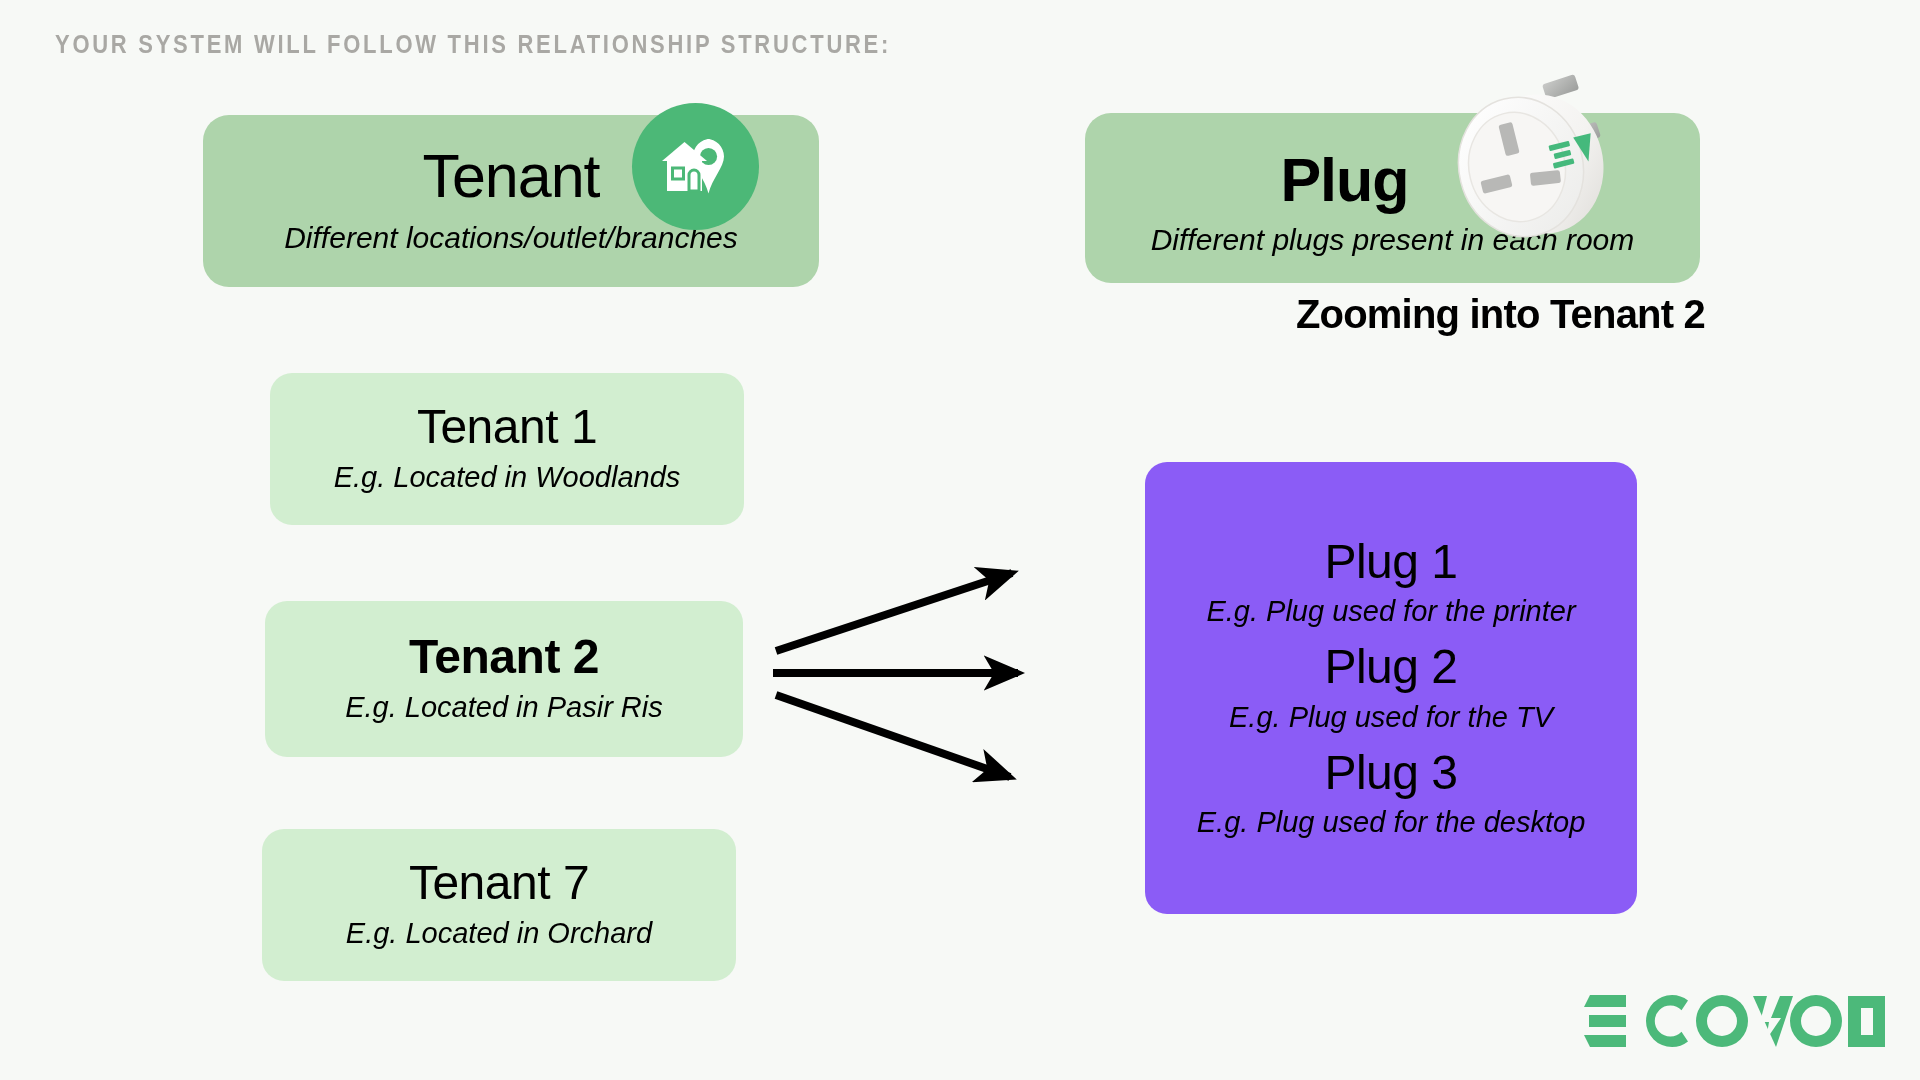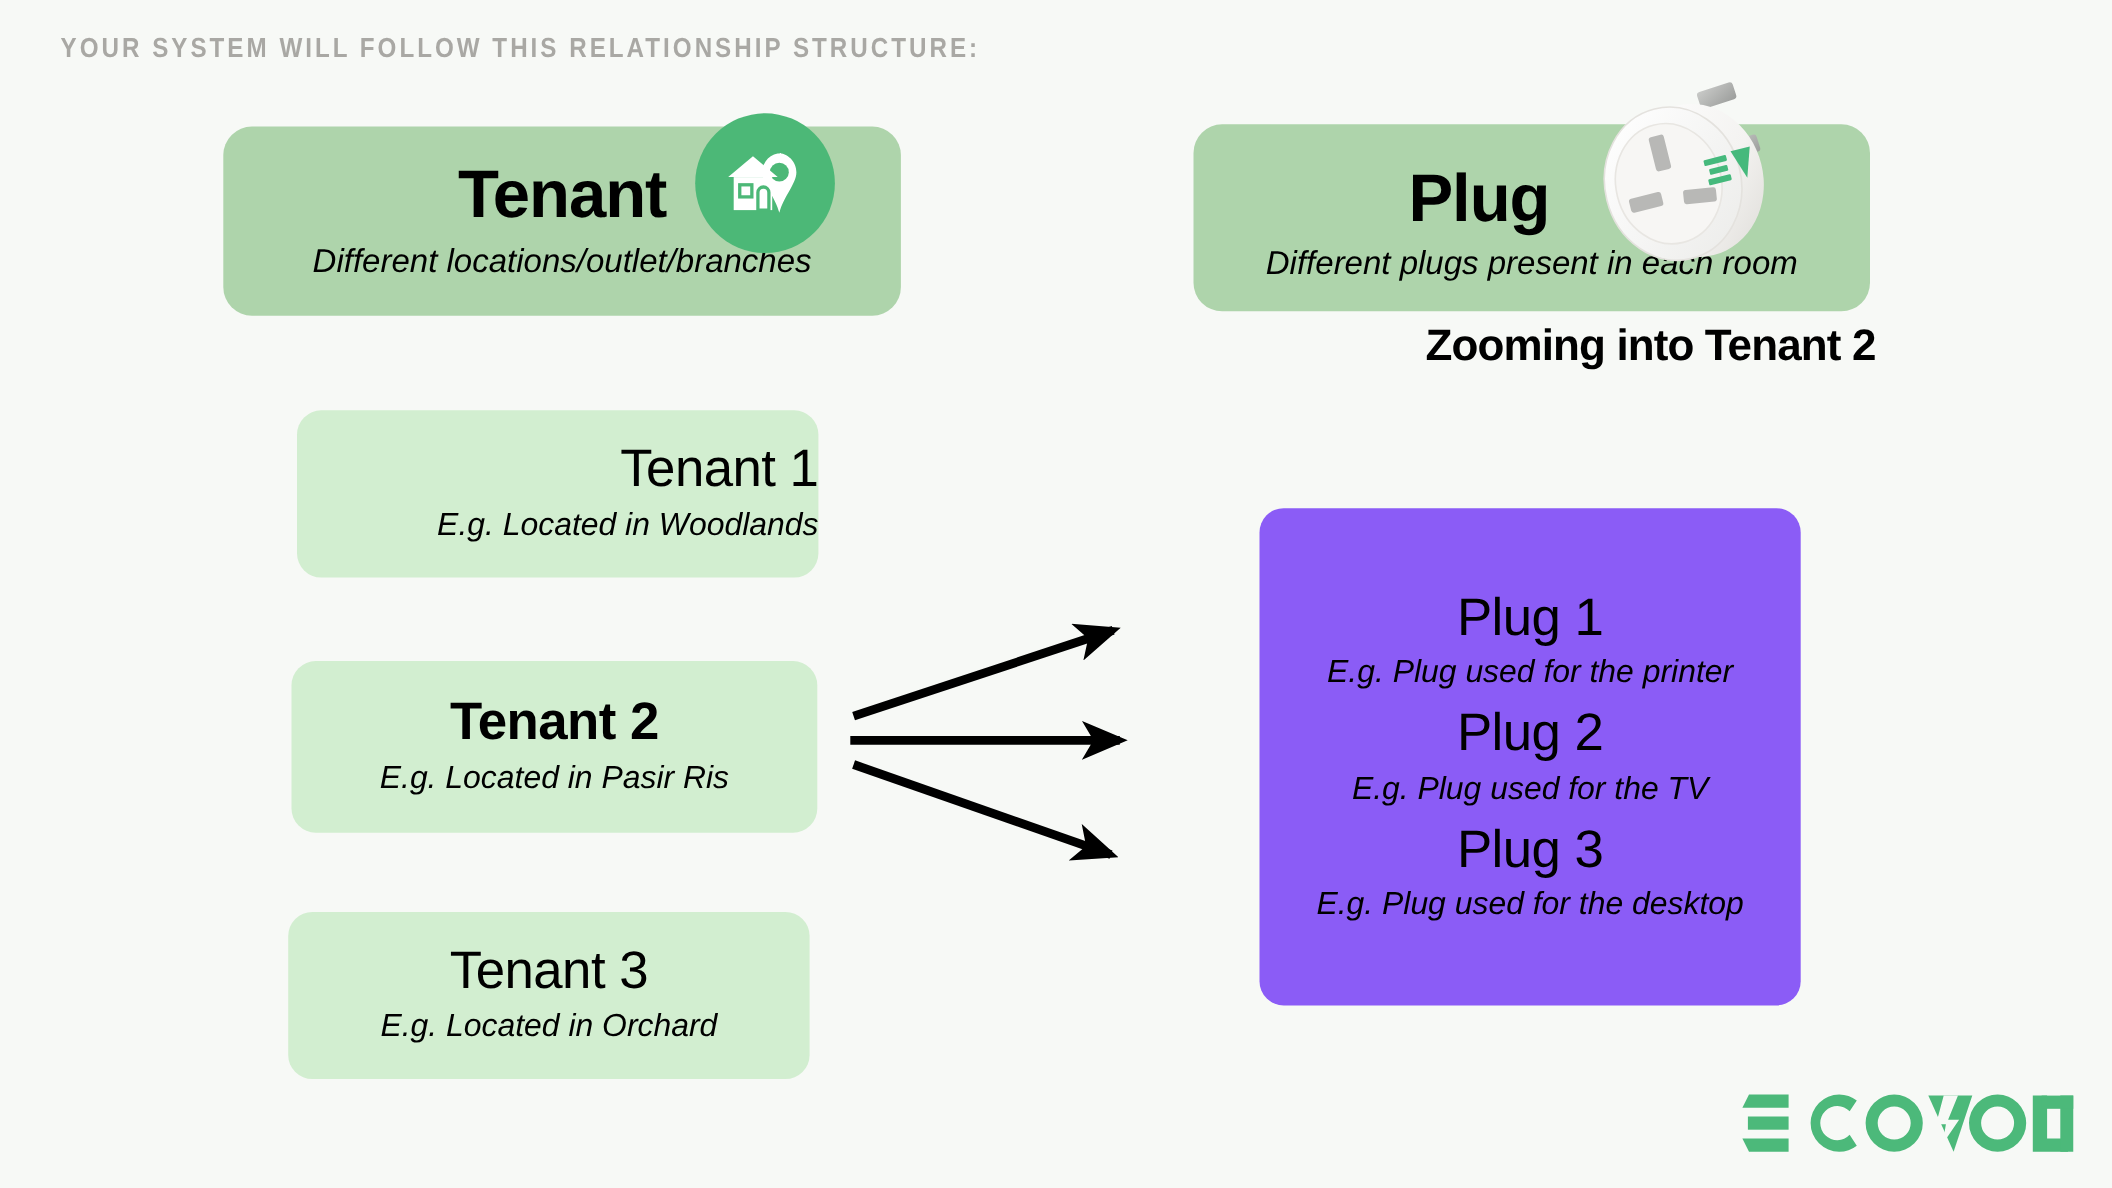--- a/index.html
+++ b/index.html
@@ -54,40 +54,40 @@
     line-height:1.15;
     white-space:nowrap;
   }
 
   
   #tenant-header {
     left:203px; top:115px;
     width:616px; height:172px;
   }
   #tenant-header .card-title {
-    font-size:61px; font-weight:bold;
+    font-size:61px; font-weight:normal;
     letter-spacing:-1px;
   }
   #tenant-header .card-sub {
     font-size:30px;
     margin-top:14px;
   }
 
   
   #tenant-badge {
     position:absolute;
     left:632px; top:103px;
     width:127px; height:127px;
     border-radius:50%;
     background:#4cb877;
     display:flex; align-items:center; justify-content:center;
   }
 
   
-  #tenant-1 { left:270px; top:373px;  width:474px; height:152px;align-items:flex-end; }
+  #tenant-1 { left:270px; top:373px;  width:474px; height:152px; }
   #tenant-2 { left:265px; top:601px;  width:478px; height:156px; }
   #tenant-3 { left:262px; top:829px;  width:474px; height:152px; }
 
   .tenant-card .card-title {
     font-size:48px;
     font-weight:normal;
     letter-spacing:-0.5px;
   }
   .tenant-card.is-bold .card-title { font-weight:bold; }
   .tenant-card .card-sub {
@@ -217,21 +217,21 @@
     <div class="card-title">Tenant 1</div>
     <div class="card-sub">E.g. Located in Woodlands</div>
   </div>
 
   <div class="card light tenant-card is-bold" id="tenant-2">
     <div class="card-title">Tenant 2</div>
     <div class="card-sub">E.g. Located in Pasir Ris</div>
   </div>
 
   <div class="card light tenant-card" id="tenant-3">
-    <div class="card-title">Tenant 3</div>
+    <div class="card-title">Tenant 7</div>
     <div class="card-sub">E.g. Located in Orchard</div>
   </div>
 
   <svg id="arrows" viewBox="0 0 360 250">
     <defs>
       <marker id="arrowhead" markerWidth="5.2" markerHeight="4.4" refX="4.3" refY="2.2" orient="auto" markerUnits="strokeWidth">
         <path d="M0,0 L5.2,2.2 L0,4.4 L1.3,2.2 Z" fill="#000"></path>
       </marker>
     </defs>
     <line x1="6" y1="106" x2="242" y2="28" stroke="#000" stroke-width="8" marker-end="url(#arrowhead)"></line>

